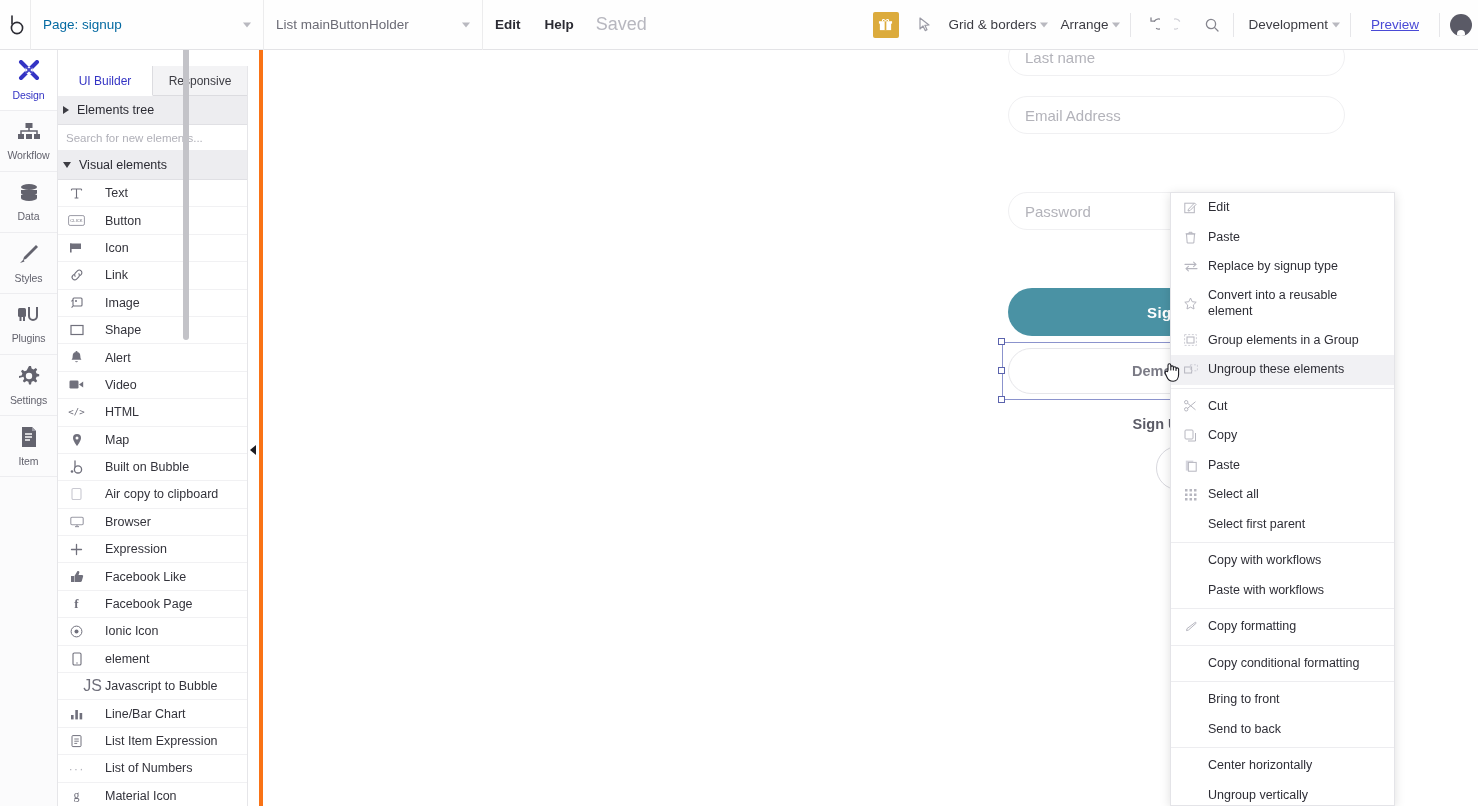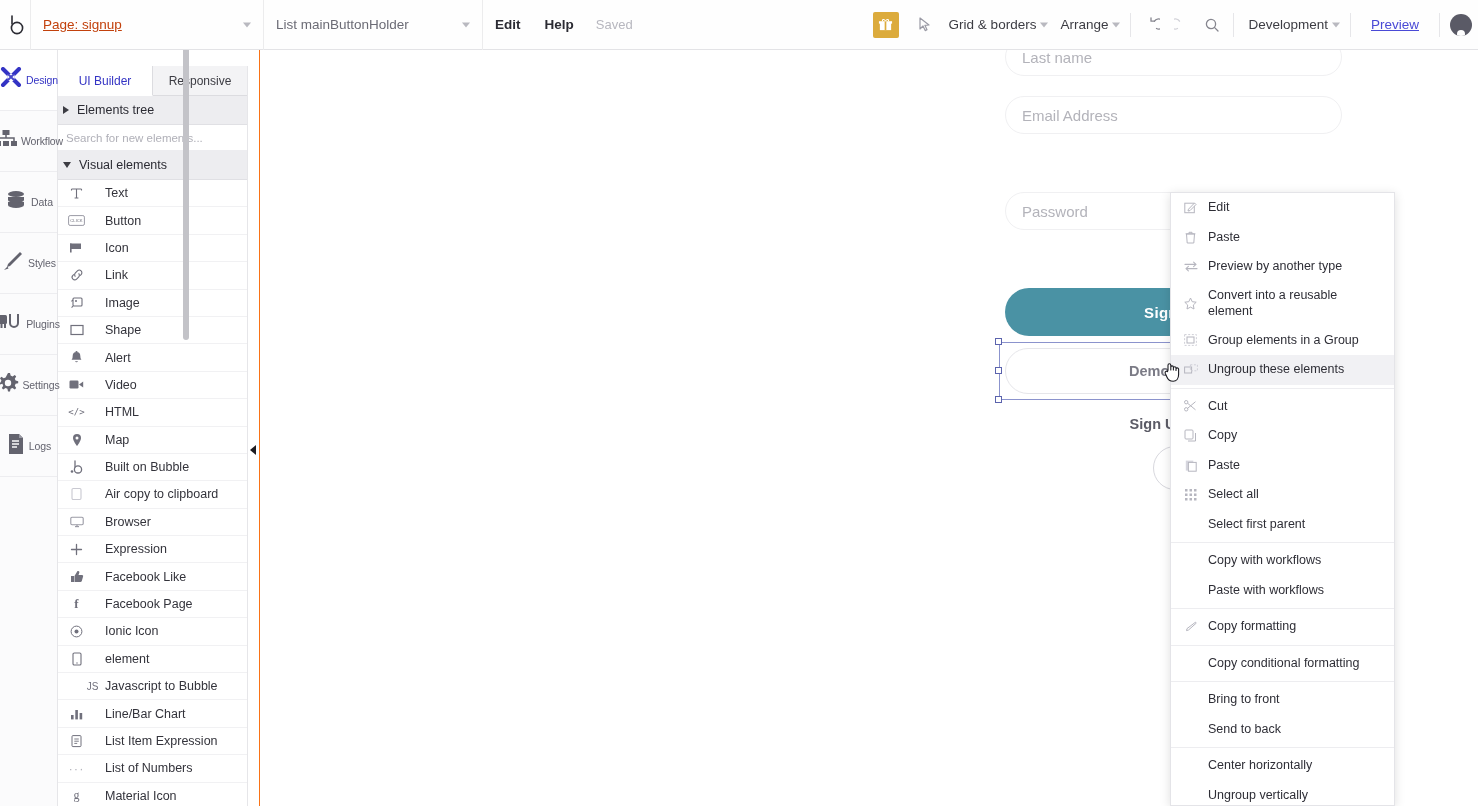--- a/index.html
+++ b/index.html
@@ -23,32 +23,32 @@
     width: 26px; height: 50px; display: flex; align-items: center; justify-content: center;
     margin-left: 4px;
   }
   .tb-logo svg { display: block; }
   .tb-sep { width: 1px; height: 50px; background: #ececed; }
   .tb-select {
     height: 50px; display: flex; align-items: center;
     padding: 0 8px 0 12px; font-size: 13.5px; color: #3c3c43;
     position: relative; white-space: nowrap;
   }
-  .tb-select.page { width: 232px; color: #c2410c; text-decoration: underline; }
+  .tb-select.page { width: 232px; color: #0369a1; }
   .tb-select.group { width: 218px; color: #6b6b75; }
   .tb-caret {
     position: absolute; right: 12px; top: 50%; transform: translateY(-50%);
     width: 0; height: 0; border-left: 4.5px solid transparent;
     border-right: 4.5px solid transparent; border-top: 5px solid #b9b9c0;
   }
   .tb-link {
     height: 50px; display: flex; align-items: center; padding: 0 12px;
     font-size: 13.5px; color: #2b2b33; font-weight: 600;
   }
-  .tb-saved { font-size: 13px; color: #b7b7bf; padding: 0 10px; }
+  .tb-saved { font-size: 18px; color: #b7b7bf; padding: 0 10px; }
   .tb-right { margin-left: auto; display: flex; align-items: center; height: 50px; padding-right: 6px; }
   .tb-gift {
     width: 26px; height: 26px; background: #dcab3c; border-radius: 2px;
     display: flex; align-items: center; justify-content: center; margin-right: 12px;
   }
   .tb-ico {
     width: 30px; height: 50px; display: flex; align-items: center; justify-content: center;
     color: #8d8d98;
   }
   .tb-menu {
@@ -65,21 +65,21 @@
   }
   .tb-avatar .head { width: 8px; height: 8px; border-radius: 50%; background: #fff; margin-bottom: -2px; }
 
   
   .rail {
     position: absolute; left: 0; top: 50px; width: 58px; height: 756px;
     background: #fbfbfc; border-right: 1px solid #e6e6e9;
     z-index: 30;
   }
   .rail-item {
-    height: 61px; display: flex; flex-direction: row;
+    height: 61px; display: flex; flex-direction: column;
     align-items: center; justify-content: center; gap: 3px;
     border-bottom: 1px solid #ededf0; color: #63636e;
   }
   .rail-item .lbl { font-size: 10.5px; letter-spacing: -0.1px; white-space: nowrap; }
   .rail-item.active { color: #3434c4; background: #fff; }
   .rail-item.active .lbl { color: #3434c4; }
 
   
   .panel {
     position: absolute; left: 58px; top: 66px; width: 190px; height: 756px;
@@ -124,21 +124,21 @@
     display: flex; align-items: center; justify-content: center; z-index: 29;
   }
   .panel-collapse .arr {
     width: 0; height: 0; border-top: 5px solid transparent; border-bottom: 5px solid transparent;
     border-right: 6px solid #1c1c22;
   }
 
   
   .canvas {
     position: absolute; left: 259px; top: 50px; width: 1132px; height: 756px;
-    background: #ffffff; border-left: 1px solid #f97316;
+    background: #ffffff; border-left: 4px solid #f97316;
     overflow: hidden;
   }
   .form-area { position: absolute; left: 745px; top: -12px; width: 340px; }
   .field {
     width: 337px; height: 38px; border: 1px solid #f0f0f2; border-radius: 19px;
     display: flex; align-items: center; padding-left: 16px;
     font-size: 15px; color: #b3b3ba; background: #fff; margin-bottom: 20px;
   }
   .field.gap { margin-bottom: 58px; }
   .signup-btn {
@@ -345,21 +345,21 @@
       <span class="lbl">Settings</span>
     </div>
     <div class="rail-item">
       <span>
         <svg width="20" height="22" viewBox="0 0 20 22">
           <path d="M3 1 H13 L17 5 V21 H3 Z" fill="#63636e"></path>
           <path d="M13 1 V5 H17" fill="#9a9aa4"></path>
           <path d="M6 8 H13 M6 11 H13 M6 14 H11" stroke="#fbfbfc" stroke-width="1.3"></path>
         </svg>
       </span>
-      <span class="lbl">Logs</span>
+      <span class="lbl">Item</span>
     </div>
   </div>
 
   <div class="panel">
     <div class="panel-tabs">
       <div class="panel-tab active">UI Builder</div>
       <div class="panel-tab">Responsive</div>
     </div>
     <div class="panel-section">
       <span class="tri-right"></span>
@@ -525,21 +525,21 @@
           <span class="el-ico">
             <svg width="10" height="14" viewBox="0 0 10 14">
               <rect x="1" y="1" width="8" height="12" rx="1.3" fill="none" stroke="#70707c" stroke-width="1.1"></rect>
               <circle cx="5" cy="11" r=".7" fill="#70707c"></circle>
             </svg>
           </span>
           <span>element</span>
         </div>
         <div class="el-row">
           <span class="el-ico">
-            <span style="font-size:10px;color:#70707c;font-family:'Liberation Sans',sans-serif;margin-left:32px;">JS</span>
+            <span style="font-size:16px;color:#70707c;font-family:'Liberation Sans',sans-serif;margin-left:32px;">JS</span>
           </span>
           <span>Javascript to Bubble</span>
         </div>
         <div class="el-row">
           <span class="el-ico">
             <svg width="14" height="12" viewBox="0 0 14 12">
               <rect x="1" y="7" width="2.6" height="4.4" fill="#70707c"></rect>
               <rect x="5.3" y="2" width="2.6" height="9.4" fill="#70707c"></rect>
               <rect x="9.6" y="5" width="2.6" height="6.4" fill="#70707c"></rect>
             </svg>
@@ -610,21 +610,21 @@
           </svg>
         </span>
         <span class="ctx-label">Paste</span>
       </div>
       <div class="ctx-item">
         <span class="ctx-ico">
           <svg width="14" height="11" viewBox="0 0 14 11">
             <path d="M1 3.4 H12 M9.6 1.2 L12 3.4 L9.6 5.6 M13 7.6 H2 M4.4 5.4 L2 7.6 L4.4 9.8" stroke="#b6b6bf" stroke-width="1.1" fill="none" stroke-linecap="round" stroke-linejoin="round"></path>
           </svg>
         </span>
-        <span class="ctx-label">Preview by another type</span>
+        <span class="ctx-label">Replace by signup type</span>
       </div>
       <div class="ctx-item tall">
         <span class="ctx-ico">
           <svg width="13" height="13" viewBox="0 0 13 13">
             <path d="M6.5 1 L8.2 4.7 L12.2 5.2 L9.3 8 L10 12 L6.5 10.1 L3 12 L3.7 8 L0.8 5.2 L4.8 4.7 Z" fill="none" stroke="#b6b6bf" stroke-width="1"></path>
           </svg>
         </span>
         <span class="ctx-label">Convert into a reusable element</span>
       </div>
       <div class="ctx-item">

